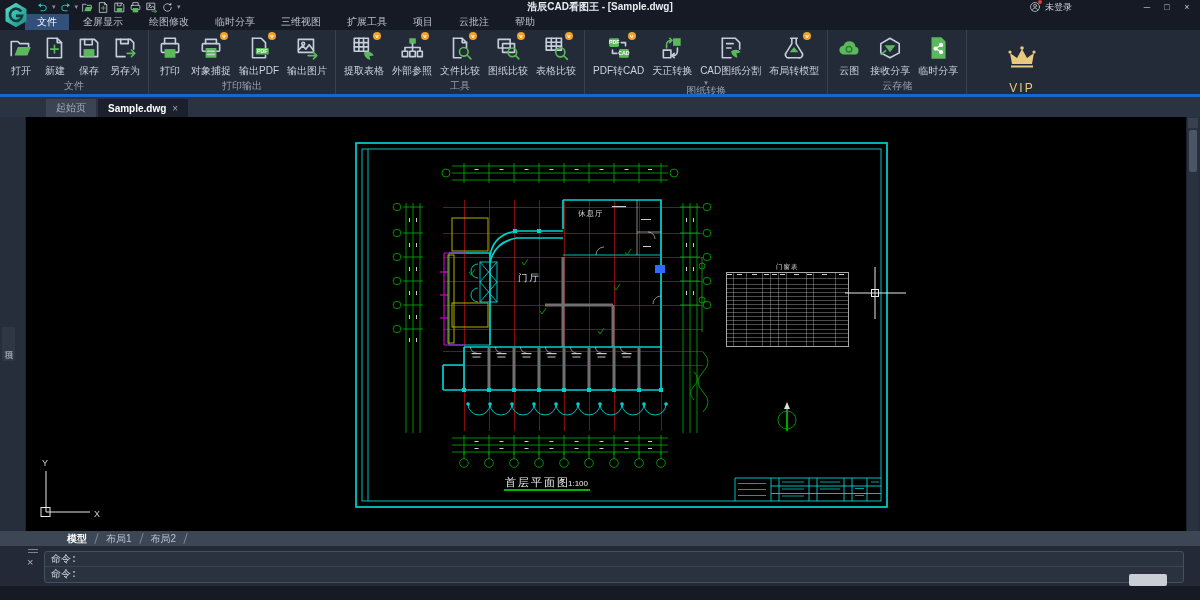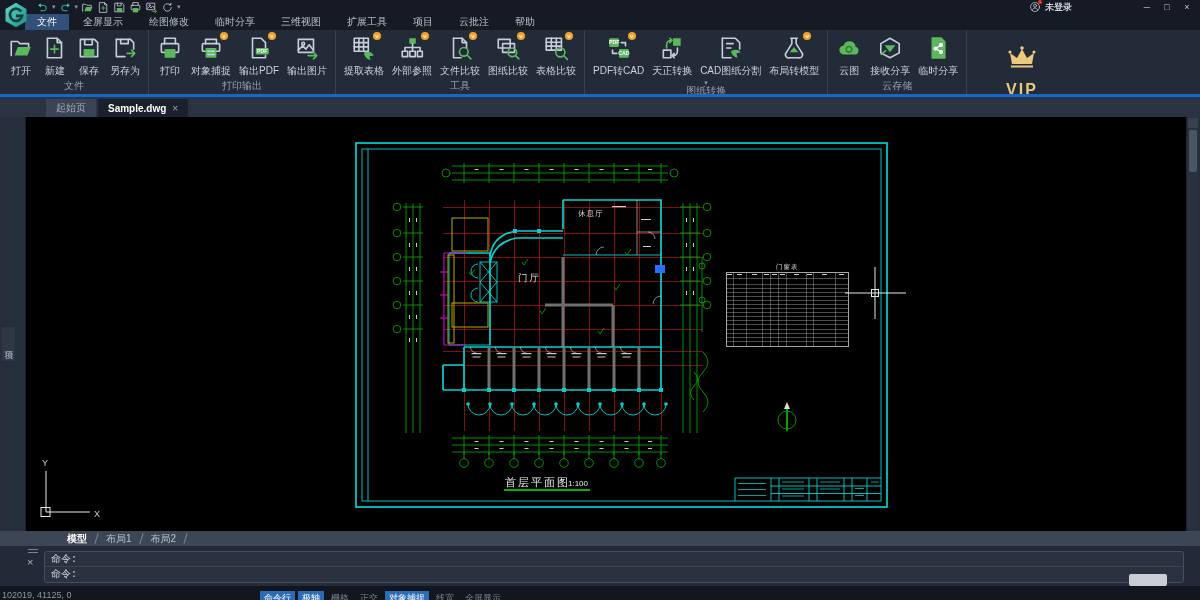--- a/index.html
+++ b/index.html
@@ -18,21 +18,21 @@
   .qa-icon{width:13px;height:13px;display:inline-block;}
   .qa-icon svg{width:13px;height:13px;display:block;}
   .qa-caret{color:#8a93a3;font-size:7px;line-height:12px;}
   .win-title{position:absolute;left:400px;width:400px;top:0;height:14px;text-align:center;
     color:#e8ecf3;font-size:10px;font-weight:bold;line-height:14px;}
   .tb-right{position:absolute;right:4px;top:0;height:14px;display:flex;align-items:center;gap:6px;}
   .login-wrap{display:flex;align-items:center;gap:4px;position:relative;margin-right:60px;}
   .avatar{width:12px;height:12px;position:relative;}
   .avatar svg{width:12px;height:12px;display:block;}
   .avatar .dot{position:absolute;right:-1px;top:-1px;width:4px;height:4px;border-radius:50%;background:#e03c3c;}
-  .login-label{color:#cdd4de;font-size:9px;font-weight:bold;}
+  .login-label{color:#cdd4de;font-size:9px;font-weight:normal;}
   .winbtns{display:flex;gap:2px;}
   .winbtn{width:18px;height:13px;color:#c3cad6;font-size:9px;text-align:center;line-height:13px;cursor:default;}
 
   
   .menubar{position:absolute;left:0;top:14px;width:1200px;height:16px;background:#151a24;display:flex;align-items:center;padding-left:25px;gap:2px;}
   .menu-item{color:#b9c1ce;font-size:10px;padding:2px 12px;height:16px;line-height:12px;}
   .menu-item.active{background:#33507a;color:#fff;}
 
   
   .ribbon{position:absolute;left:0;top:30px;width:1200px;height:64px;background:#232a38;display:flex;align-items:stretch;}
@@ -41,21 +41,21 @@
   .rbtn{display:flex;flex-direction:column;align-items:center;padding:0 4px;position:relative;}
   .ricon{width:26px;height:26px;position:relative;margin-top:2px;}
   .ricon svg{width:26px;height:26px;display:block;}
   .vipdot{position:absolute;right:-4px;top:-3px;width:8px;height:8px;border-radius:50%;background:#f0a32a;
     color:#fff;font-size:6px;line-height:8px;text-align:center;font-weight:bold;}
   .rlabel{color:#ccd3de;font-size:10px;margin-top:3px;white-space:nowrap;}
   .rtitle{margin-top:auto;color:#98a1b1;font-size:10px;padding:1px 0 3px 0;display:flex;flex-direction:column;align-items:center;line-height:10px;}
   .rtitle .gcaret{font-size:7px;color:#8a94a4;height:7px;line-height:7px;}
   .vip-area{position:absolute;left:1000px;top:45px;width:44px;text-align:center;}
   .vip-area svg{width:34px;height:24px;display:block;margin:0 auto;}
-  .vip-label{color:var(--gold);font-size:16px;font-weight:bold;letter-spacing:2px;margin-top:12px;}
+  .vip-label{color:var(--gold);font-size:12px;font-weight:normal;letter-spacing:2px;margin-top:12px;}
   .blue-line{position:absolute;left:0;top:94px;width:1200px;height:3px;background:var(--accent);}
 
   
   .tabbar{position:absolute;left:0;top:97px;width:1200px;height:20px;background:#2a3342;display:flex;align-items:flex-end;padding-left:46px;}
   .doctab{height:18px;display:flex;align-items:center;gap:6px;padding:0 10px;font-size:10px;color:#a6aebb;background:#3a4454;margin-right:2px;justify-content:flex-end;}
   .doctab.active{background:#1a212c;color:#fff;font-weight:bold;}
   .doctab .tclose{color:#98a1ae;font-size:10px;font-weight:normal;}
 
   
   .main{position:absolute;left:0;top:117px;width:1200px;height:414px;display:flex;}
@@ -189,20 +189,21 @@
           </svg>
         </span>
         <span class="qa-icon">
           <svg viewBox="0 0 24 24" width="13" height="13">
             <path class="st" d="M19 12a7 7 0 1 1-2-5"></path>
             <path class="stf" d="M19 3v5h-5z"></path>
           </svg>
         </span>
         <span class="qa-caret">▾</span>
       </div>
+    <div class="win-title">浩辰CAD看图王 - [Sample.dwg]</div>
     <div class="tb-right">
       <div class="login-wrap">
         <span class="avatar">
           <svg viewBox="0 0 24 24">
               <circle class="st" cx="12" cy="12" r="9"></circle>
               <circle class="st" cx="12" cy="9.5" r="3"></circle>
               <path class="st" d="M6.5 18.5c1-3 3-4.5 5.5-4.5s4.5 1.5 5.5 4.5"></path>
             </svg>
           <span class="dot"></span>
         </span>
@@ -884,27 +885,15 @@
         <div></div>
         <div></div>
       </div>
     <div class="cmd-close">×</div>
     <div class="cmd-box">
       <div class="cmd-row">命令:</div>
       <div class="cmd-row">命令:</div>
     </div>
   </div>
 
-  <div class="statusbar">
-    <span class="coords">102019, 41125, 0</span>
-    <div class="toggles">
-        <span class="toggle active">命令行</span>
-        <span class="toggle active">极轴</span>
-        <span class="toggle">栅格</span>
-        <span class="toggle">正交</span>
-        <span class="toggle active">对象捕捉</span>
-        <span class="toggle">线宽</span>
-        <span class="toggle">全屏显示</span>
-      </div>
-  </div>
   <div class="br-panel"></div>
 
 </div>
 
 </body></html>

